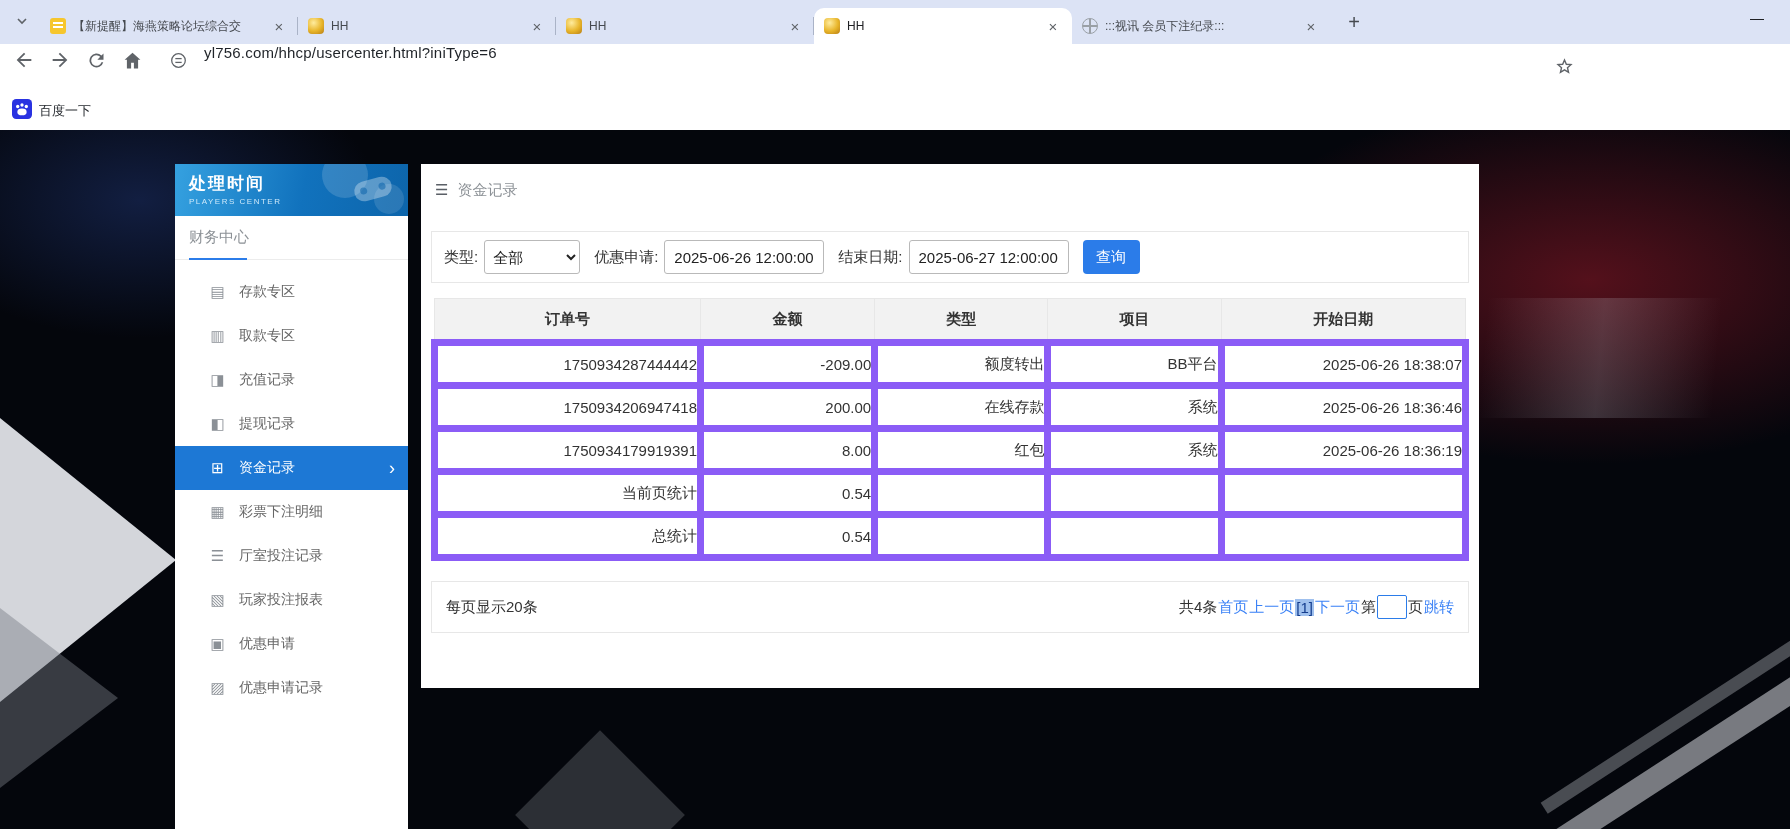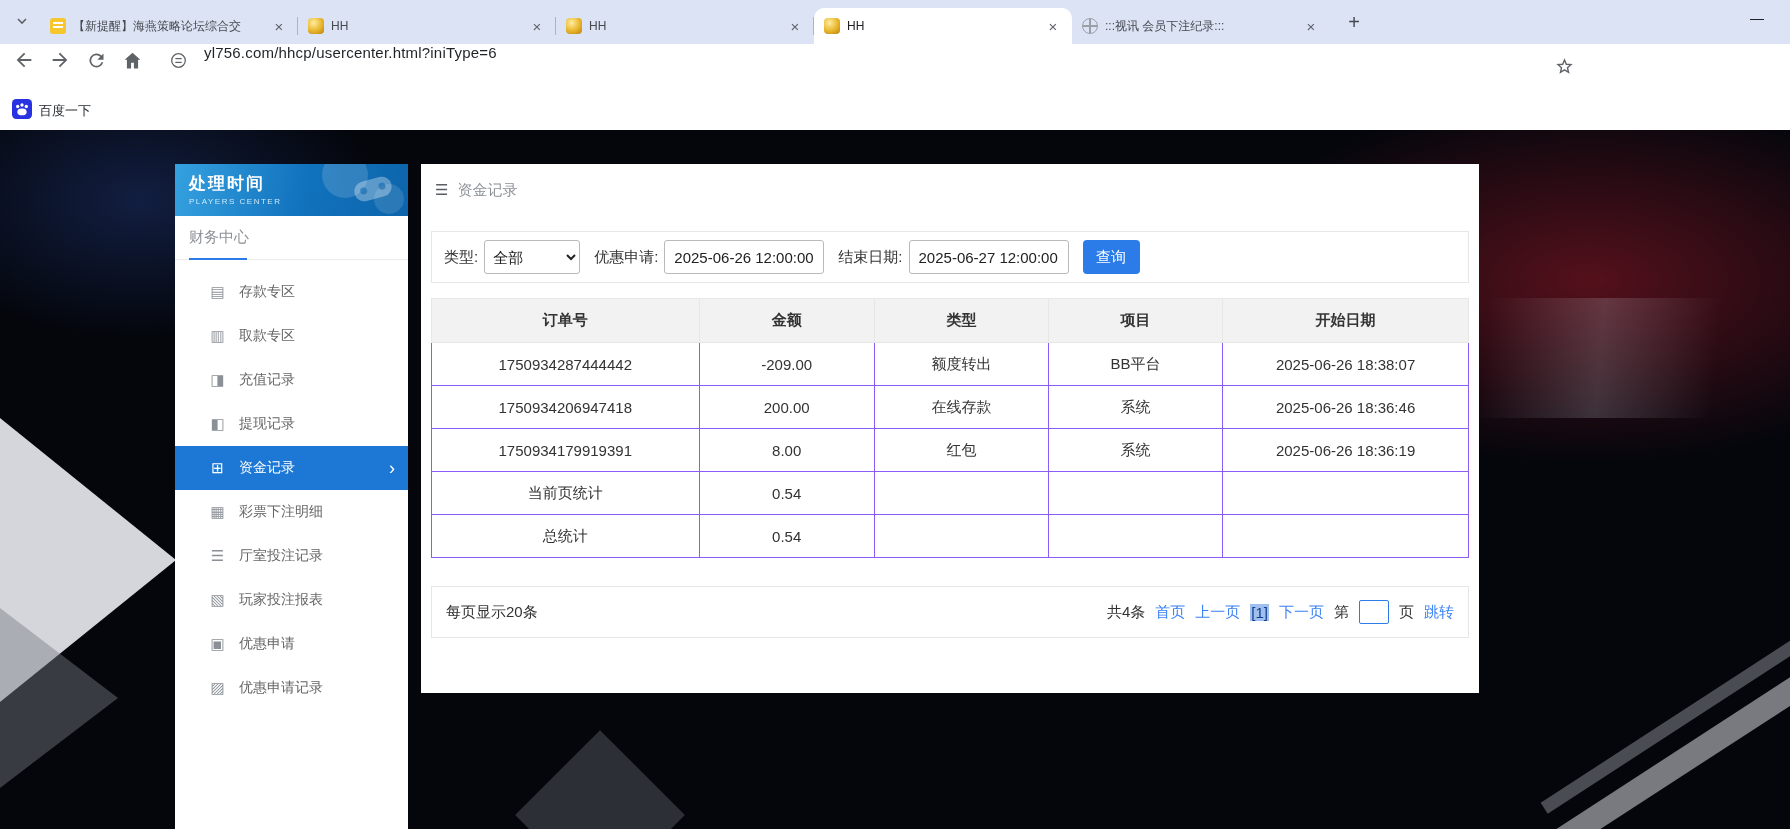--- a/index.html
+++ b/index.html
@@ -78,24 +78,24 @@
 
   .filterbar { margin-top:15px; border:1px solid #e7e7e7; height:52px; display:flex; align-items:center; padding:0 12px; font-size:15px; color:#333; }
   .filterbar label { margin-right:6px; }
   .filterbar .gap { margin-left:14px; }
   .type-select { width:96px; height:34px; border:1px solid #b9b9b9; border-radius:3px; background:#fff; font-size:15px; color:#222; padding:0 4px; font-family:inherit; }
   .date-input { width:160px; height:34px; border:1px solid #b9b9b9; border-radius:3px; font-size:15px; color:#222; padding:0 9px; font-family:inherit; }
   .query-btn { margin-left:14px; width:57px; height:34px; border:none; border-radius:4px; background:#2b7ce9; color:#fff; font-size:15px; font-family:inherit; cursor:pointer; }
 
   .data-table { width:100%; margin-top:15px; border-collapse:collapse; table-layout:fixed; font-size:15px; color:#333; }
   .data-table th { height:44px; background:#f2f2f2; border:1px solid #e7e7e7; font-weight:700; }
-  .data-table td { height:43px; border:1px solid #8b5cf6; text-align:center; background:#fff; }
-
-  .pager { margin-top:28px; border:1px solid #e7e7e7; height:52px; display:flex; align-items:center; justify-content:space-between; padding:16px 14px; font-size:15px; color:#333; }
-  .pager-right { display:flex; align-items:center; gap:10px; }
+  .data-table td { height:43px; border:7px solid #8b5cf6; text-align:right; background:#fff; }
+
+  .pager { margin-top:20px; border:1px solid #e7e7e7; height:52px; display:flex; align-items:center; justify-content:space-between; padding:16px 14px; font-size:15px; color:#333; }
+  .pager-right { display:flex; align-items:center; gap:1px; }
   .plink { color:#3b82f6; cursor:pointer; }
   .pcurrent { background:#9fc0ee; color:#153d8e; padding:0 1px; }
   .jump-input { width:30px; height:24px; border:1px solid #2b7ce9; border-radius:2px; text-align:center; font-family:inherit; }
 </style>
 </head>
 <body>
 
 <div class="tabstrip">
   <div class="tab-search-btn">
     <span>

